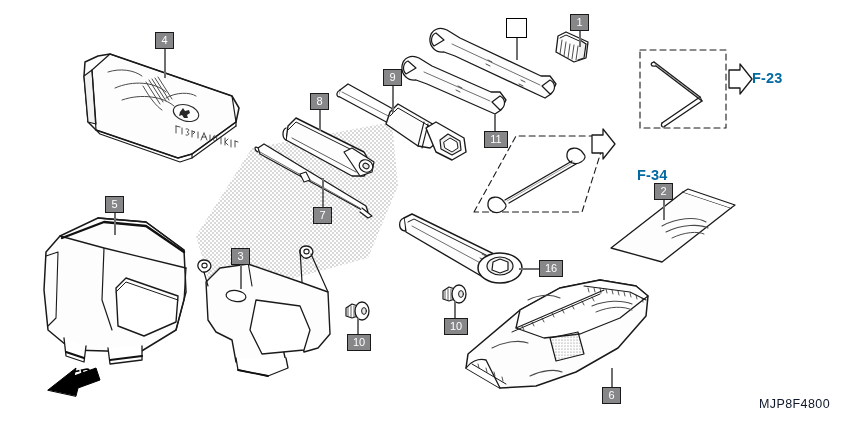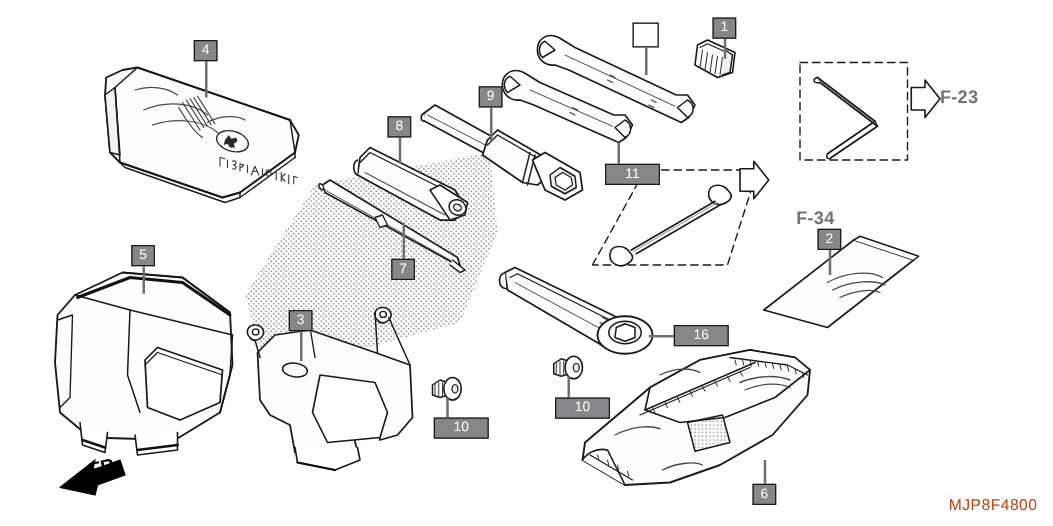--- a/index.html
+++ b/index.html
@@ -32,53 +32,53 @@
     background: #87878a;
     border: 1.6px solid #1a1a1a;
     color: #ffffff;
     font-family: "Liberation Sans", sans-serif;
     font-size: 11px;
     line-height: 14px;
     text-align: center;
     letter-spacing: 0px;
   }
   .callout.wide {
-    width: 44px;
+    width: 24px;
   }
   .callout.blank {
     background: #ffffff;
     border: 1.8px solid #000000;
     width: 21px;
     height: 20px;
   }
   
   .leader {
     position: absolute;
     background: #6f6f72;
   }
   .leader.v { width: 1.6px; }
   .leader.h { height: 1.6px; }
   
   .ref-tag {
     position: absolute;
     font-family: "Liberation Sans", sans-serif;
     font-weight: bold;
     font-size: 14.5px;
-    color: #737373;
+    color: #0369a1;
     letter-spacing: 0.2px;
     white-space: nowrap;
   }
   
   #drawing-code {
     position: absolute;
     right: 12px;
     bottom: 10px;
     font-family: "Liberation Sans", sans-serif;
     font-size: 12.5px;
-    color: #c2410c;
+    color: #0f172a;
     letter-spacing: 0.4px;
   }
   
   #fr-text {
     position: absolute;
     left: 70px;
     top: 368px;
     font-family: "Liberation Sans", sans-serif;
     font-weight: bold;
     font-size: 15px;

